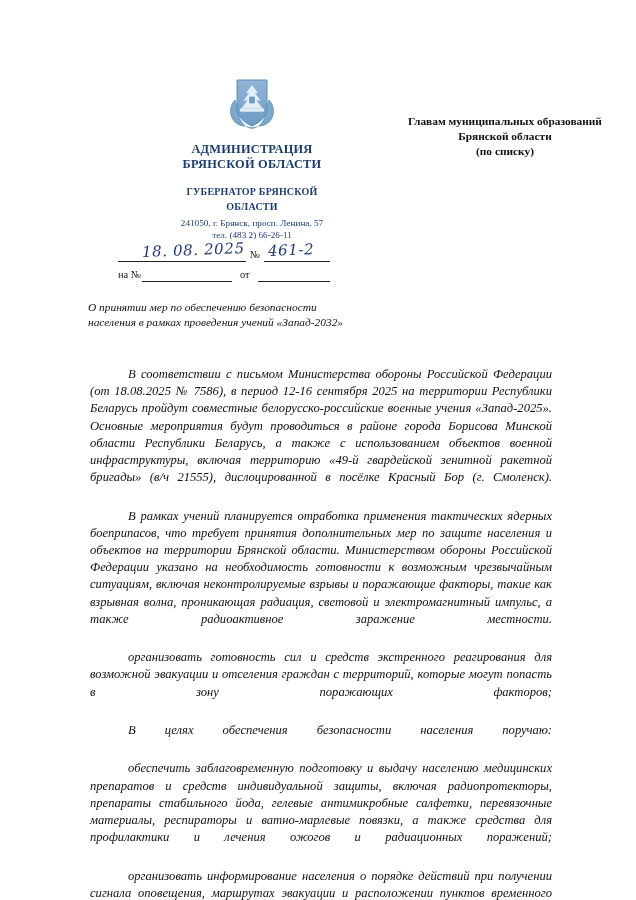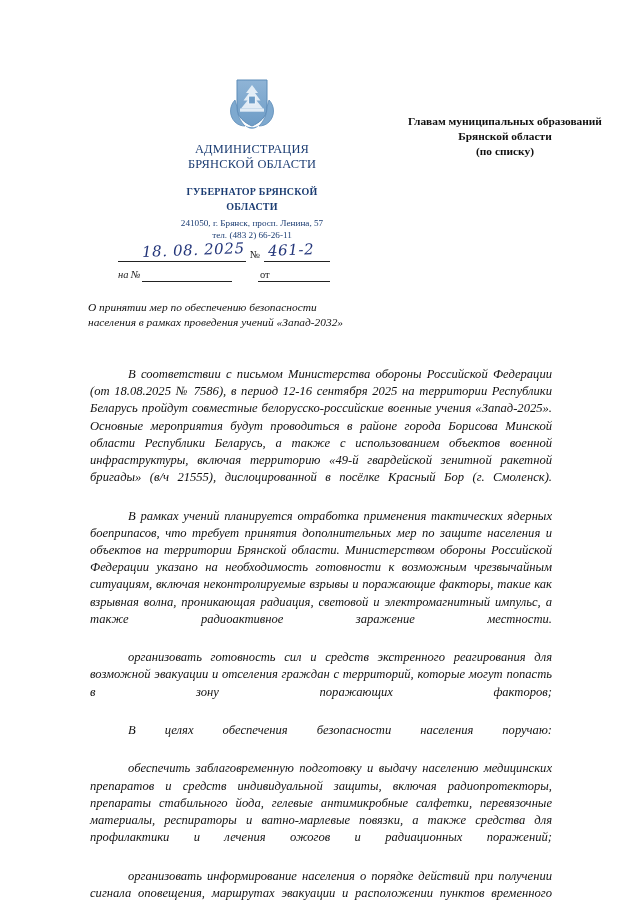--- a/index.html
+++ b/index.html
@@ -34,21 +34,21 @@
 
   .emblem-wrap {
     display: block;
     margin: 0 auto 6px auto;
     width: 62px;
     height: 62px;
   }
 
   .org-name {
     color: #1b3c72;
-    font-weight: normal;
+    font-weight: bold;
     font-size: 12.4px;
     line-height: 14.5px;
     letter-spacing: 0.2px;
     text-align: center;
   }
 
   .gov-title {
     color: #1b3c72;
     font-weight: bold;
     font-size: 10px;
@@ -208,23 +208,23 @@
 
   <div class="regblock">
     <div class="reg-row1">
       <span class="reg-rule" style="left:0; width:128px;"></span>
       <span class="reg-rule" style="left:146px; width:66px;"></span>
       <span class="hand" style="left:24px; top:-2px;">18. 08. 2025</span>
       <span class="num-sign" style="left:132px;">№</span>
       <span class="hand" style="left:150px; top:-2px;">461-2</span>
     </div>
     <div class="reg-row2">
-      <span class="reg-label" style="left:0;font-style:italic;">на №</span>
+      <span class="reg-label" style="left:0;">на №</span>
       <span class="reg-rule" style="left:24px; width:90px;"></span>
-      <span class="reg-label" style="left:122px;margin-left:20px;">от</span>
+      <span class="reg-label" style="left:122px;">от</span>
       <span class="reg-rule" style="left:140px; width:72px;"></span>
     </div>
   </div>
 
   <div class="addressee">
     <div>Главам муниципальных образований</div>
     <div>Брянской области</div>
     <div>(по списку)</div>
   </div>
 

